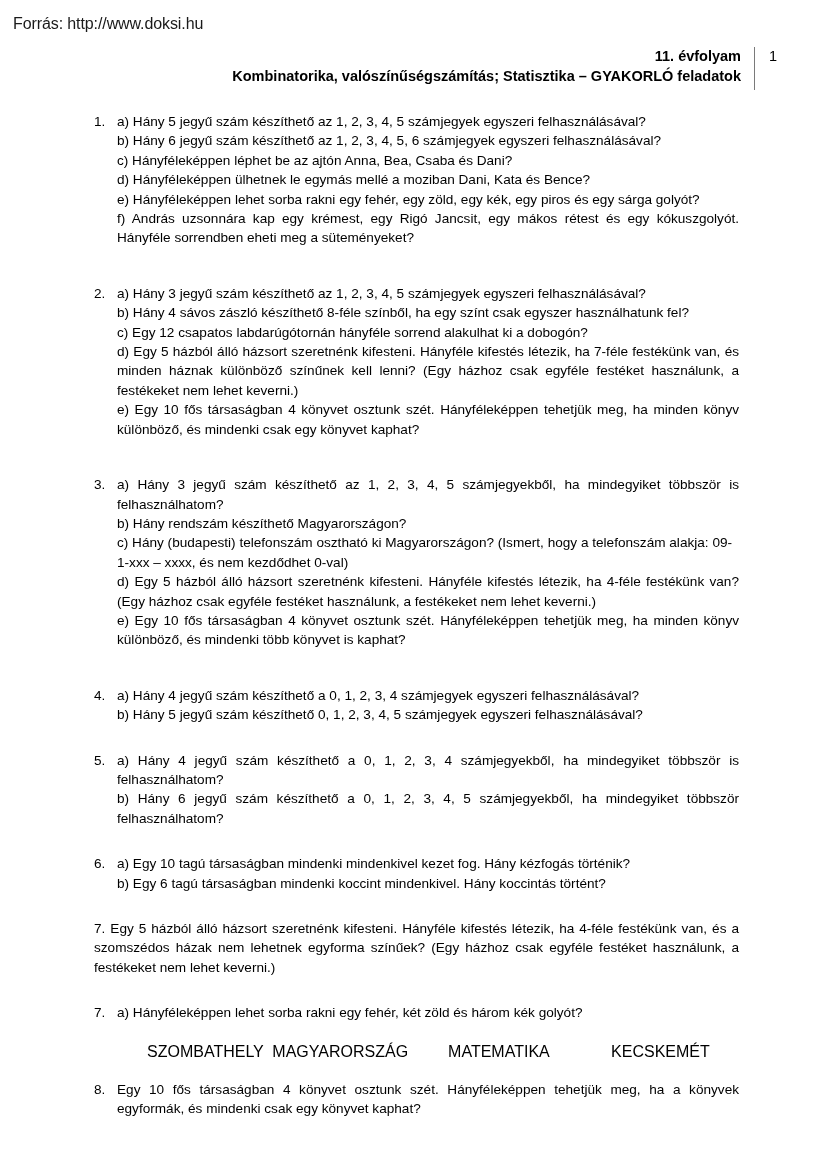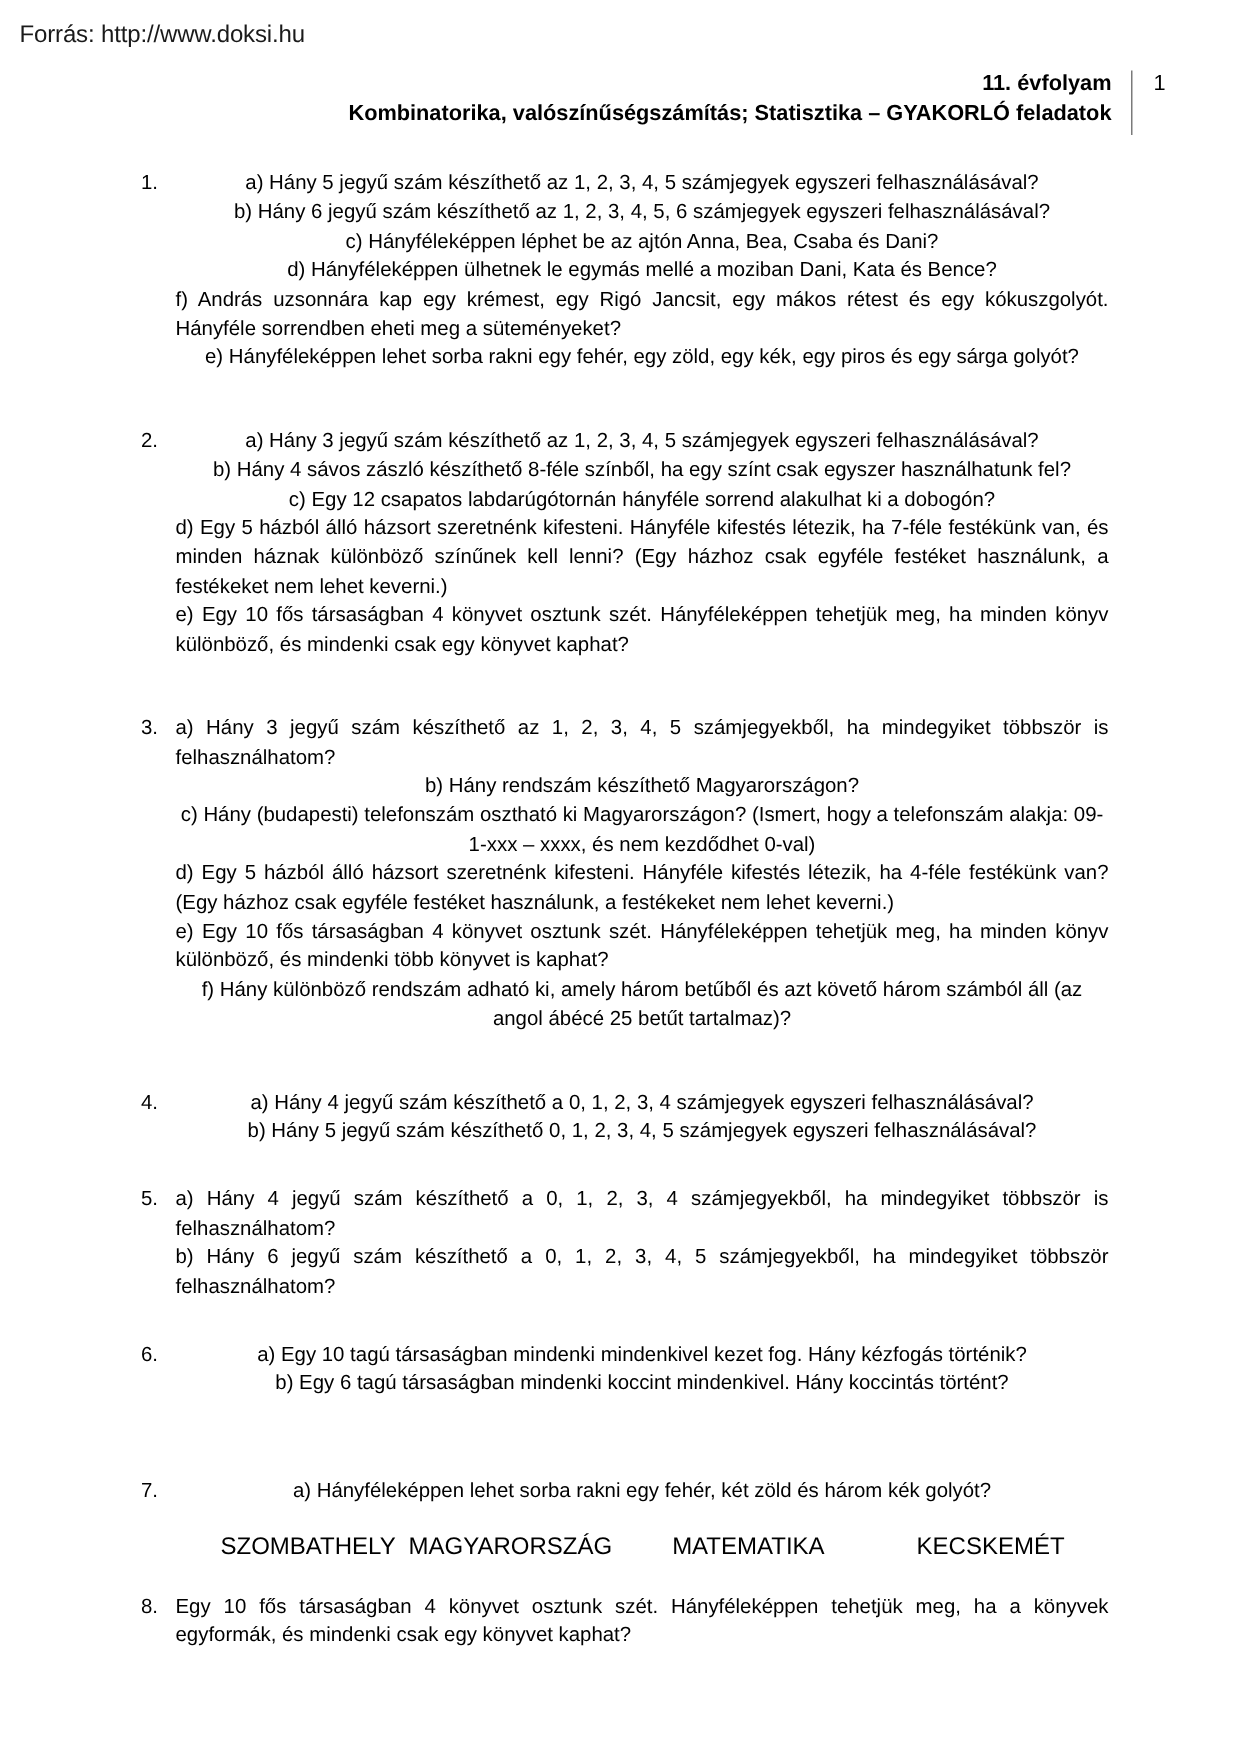--- a/index.html
+++ b/index.html
@@ -95,21 +95,21 @@
     width: 23px;
     font-size: 13.6px;
     line-height: 19.4px;
   }
   .problem-body {
     flex: 1 1 auto;
     min-width: 0;
   }
   .line {
     line-height: 19.4px;
-    text-align: center;
+    text-align: left;
   }
   .line.justify {
     text-align: justify;
     text-align-last: left;
   }
 
   .gap-lg { height: 36px; }
   .gap-md { height: 26px; }
   .gap-sm { height: 19px; }
 
@@ -146,22 +146,22 @@
 
   <div class="content">
 
     <div class="problem">
       <div class="problem-num">1.</div>
       <div class="problem-body">
         <div class="line">a) Hány 5 jegyű szám készíthető az 1, 2, 3, 4, 5 számjegyek egyszeri felhasználásával?</div>
         <div class="line">b) Hány 6 jegyű szám készíthető az 1, 2, 3, 4, 5, 6 számjegyek egyszeri felhasználásával?</div>
         <div class="line">c) Hányféleképpen léphet be az ajtón Anna, Bea, Csaba és Dani?</div>
         <div class="line">d) Hányféleképpen ülhetnek le egymás mellé a moziban Dani, Kata és Bence?</div>
+        <div class="line">e) Hányféleképpen lehet sorba rakni egy fehér, egy zöld, egy kék, egy piros és egy sárga golyót?</div>
         <div class="line justify">f) András uzsonnára kap egy krémest, egy Rigó Jancsit, egy mákos rétest és egy kókuszgolyót. Hányféle sorrendben eheti meg a süteményeket?</div>
-        <div class="line">e) Hányféleképpen lehet sorba rakni egy fehér, egy zöld, egy kék, egy piros és egy sárga golyót?</div>
       </div>
     </div>
 
     <div class="gap-lg"></div>
 
     <div class="problem">
       <div class="problem-num">2.</div>
       <div class="problem-body">
         <div class="line">a) Hány 3 jegyű szám készíthető az 1, 2, 3, 4, 5 számjegyek egyszeri felhasználásával?</div>
         <div class="line">b) Hány 4 sávos zászló készíthető 8-féle színből, ha egy színt csak egyszer használhatunk fel?</div>
@@ -174,21 +174,20 @@
     <div class="gap-lg"></div>
 
     <div class="problem">
       <div class="problem-num">3.</div>
       <div class="problem-body">
         <div class="line justify">a) Hány 3 jegyű szám készíthető az 1, 2, 3, 4, 5 számjegyekből, ha mindegyiket többször is felhasználhatom?</div>
         <div class="line">b) Hány rendszám készíthető Magyarországon?</div>
         <div class="line">c) Hány (budapesti) telefonszám osztható ki Magyarországon? (Ismert, hogy a telefonszám alakja: 09-1-xxx – xxxx, és nem kezdődhet 0-val)</div>
         <div class="line justify">d) Egy 5 házból álló házsort szeretnénk kifesteni. Hányféle kifestés létezik, ha 4-féle festékünk van? (Egy házhoz csak egyféle festéket használunk, a festékeket nem lehet keverni.)</div>
         <div class="line justify">e) Egy 10 fős társaságban 4 könyvet osztunk szét. Hányféleképpen tehetjük meg, ha minden könyv különböző, és mindenki több könyvet is kaphat?</div>
-        <div class="line">f) Hány különböző rendszám adható ki, amely három betűből és azt követő három számból áll (az angol ábécé 25 betűt tartalmaz)?</div>
       </div>
     </div>
 
     <div class="gap-lg"></div>
 
     <div class="problem">
       <div class="problem-num">4.</div>
       <div class="problem-body">
         <div class="line">a) Hány 4 jegyű szám készíthető a 0, 1, 2, 3, 4 számjegyek egyszeri felhasználásával?</div>
         <div class="line">b) Hány 5 jegyű szám készíthető 0, 1, 2, 3, 4, 5 számjegyek egyszeri felhasználásával?</div>
@@ -210,20 +209,21 @@
     <div class="problem">
       <div class="problem-num">6.</div>
       <div class="problem-body">
         <div class="line">a) Egy 10 tagú társaságban mindenki mindenkivel kezet fog. Hány kézfogás történik?</div>
         <div class="line">b) Egy 6 tagú társaságban mindenki koccint mindenkivel. Hány koccintás történt?</div>
       </div>
     </div>
 
     <div class="gap-md"></div>
 
+    <div class="plain-problem">7. Egy 5 házból álló házsort szeretnénk kifesteni. Hányféle kifestés létezik, ha 4-féle festékünk van, és a szomszédos házak nem lehetnek egyforma színűek? (Egy házhoz csak egyféle festéket használunk, a festékeket nem lehet keverni.)</div>
 
     <div class="gap-md"></div>
 
     <div class="problem">
       <div class="problem-num">7.</div>
       <div class="problem-body">
         <div class="line">a) Hányféleképpen lehet sorba rakni egy fehér, két zöld és három kék golyót?</div>
       </div>
     </div>
 

